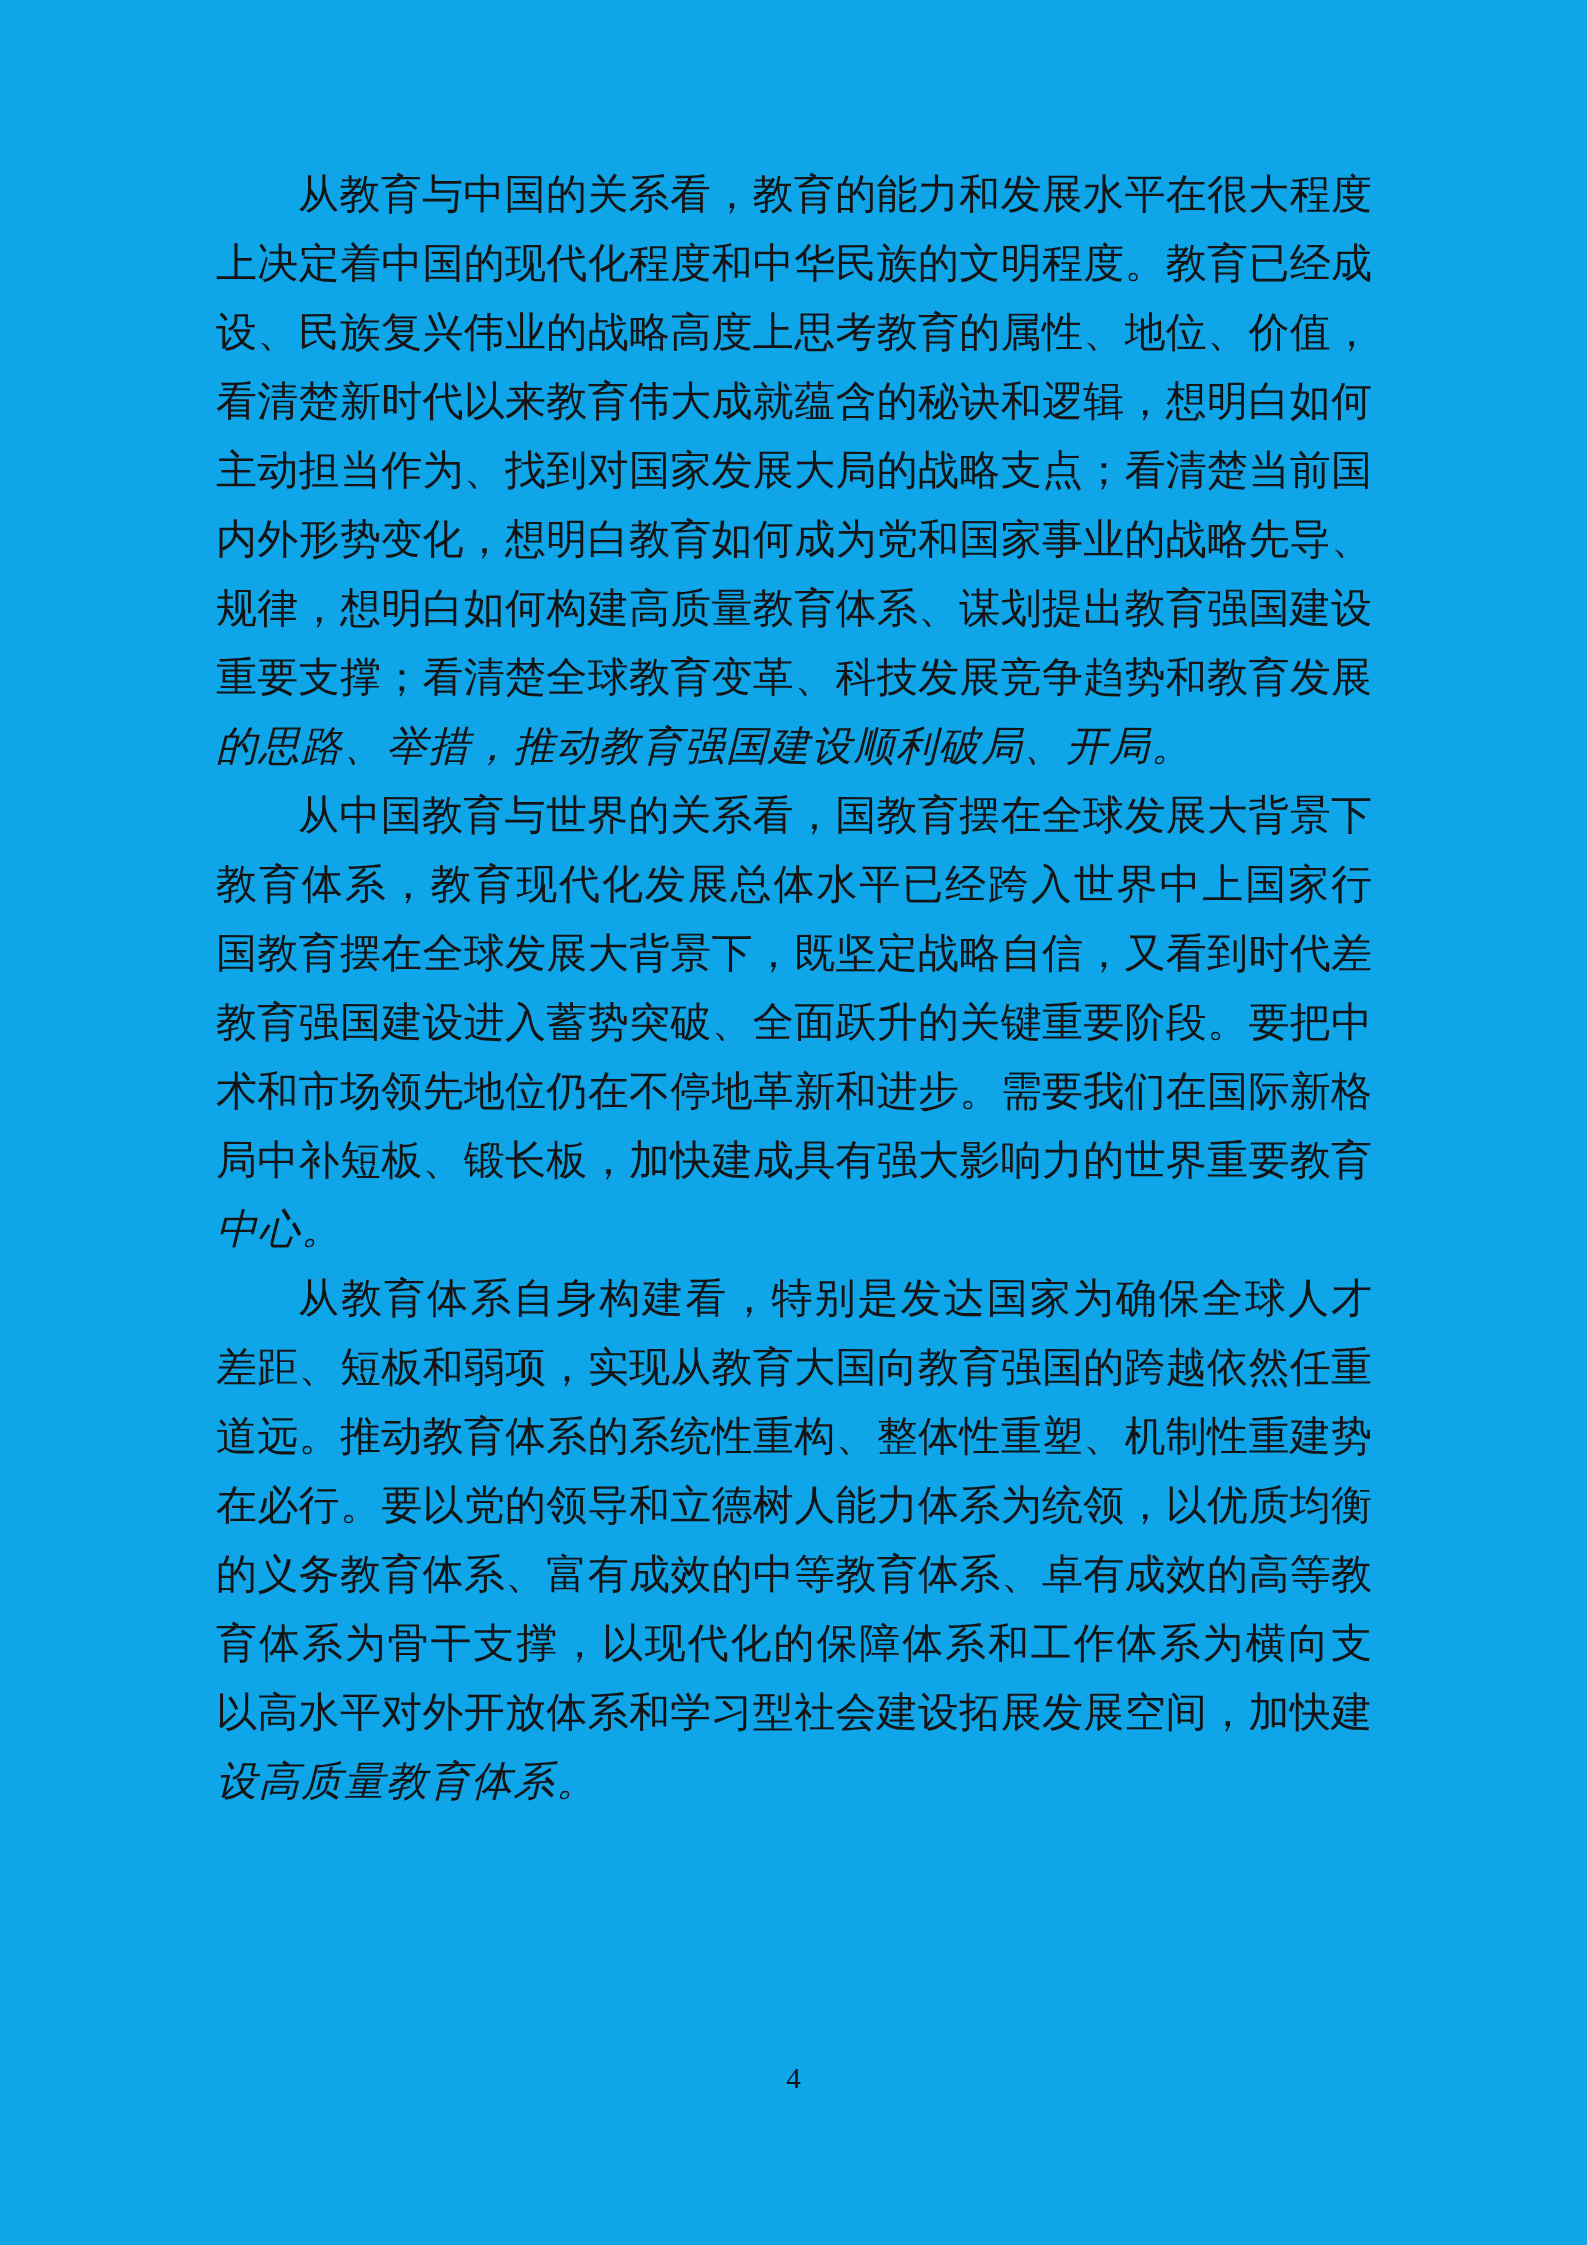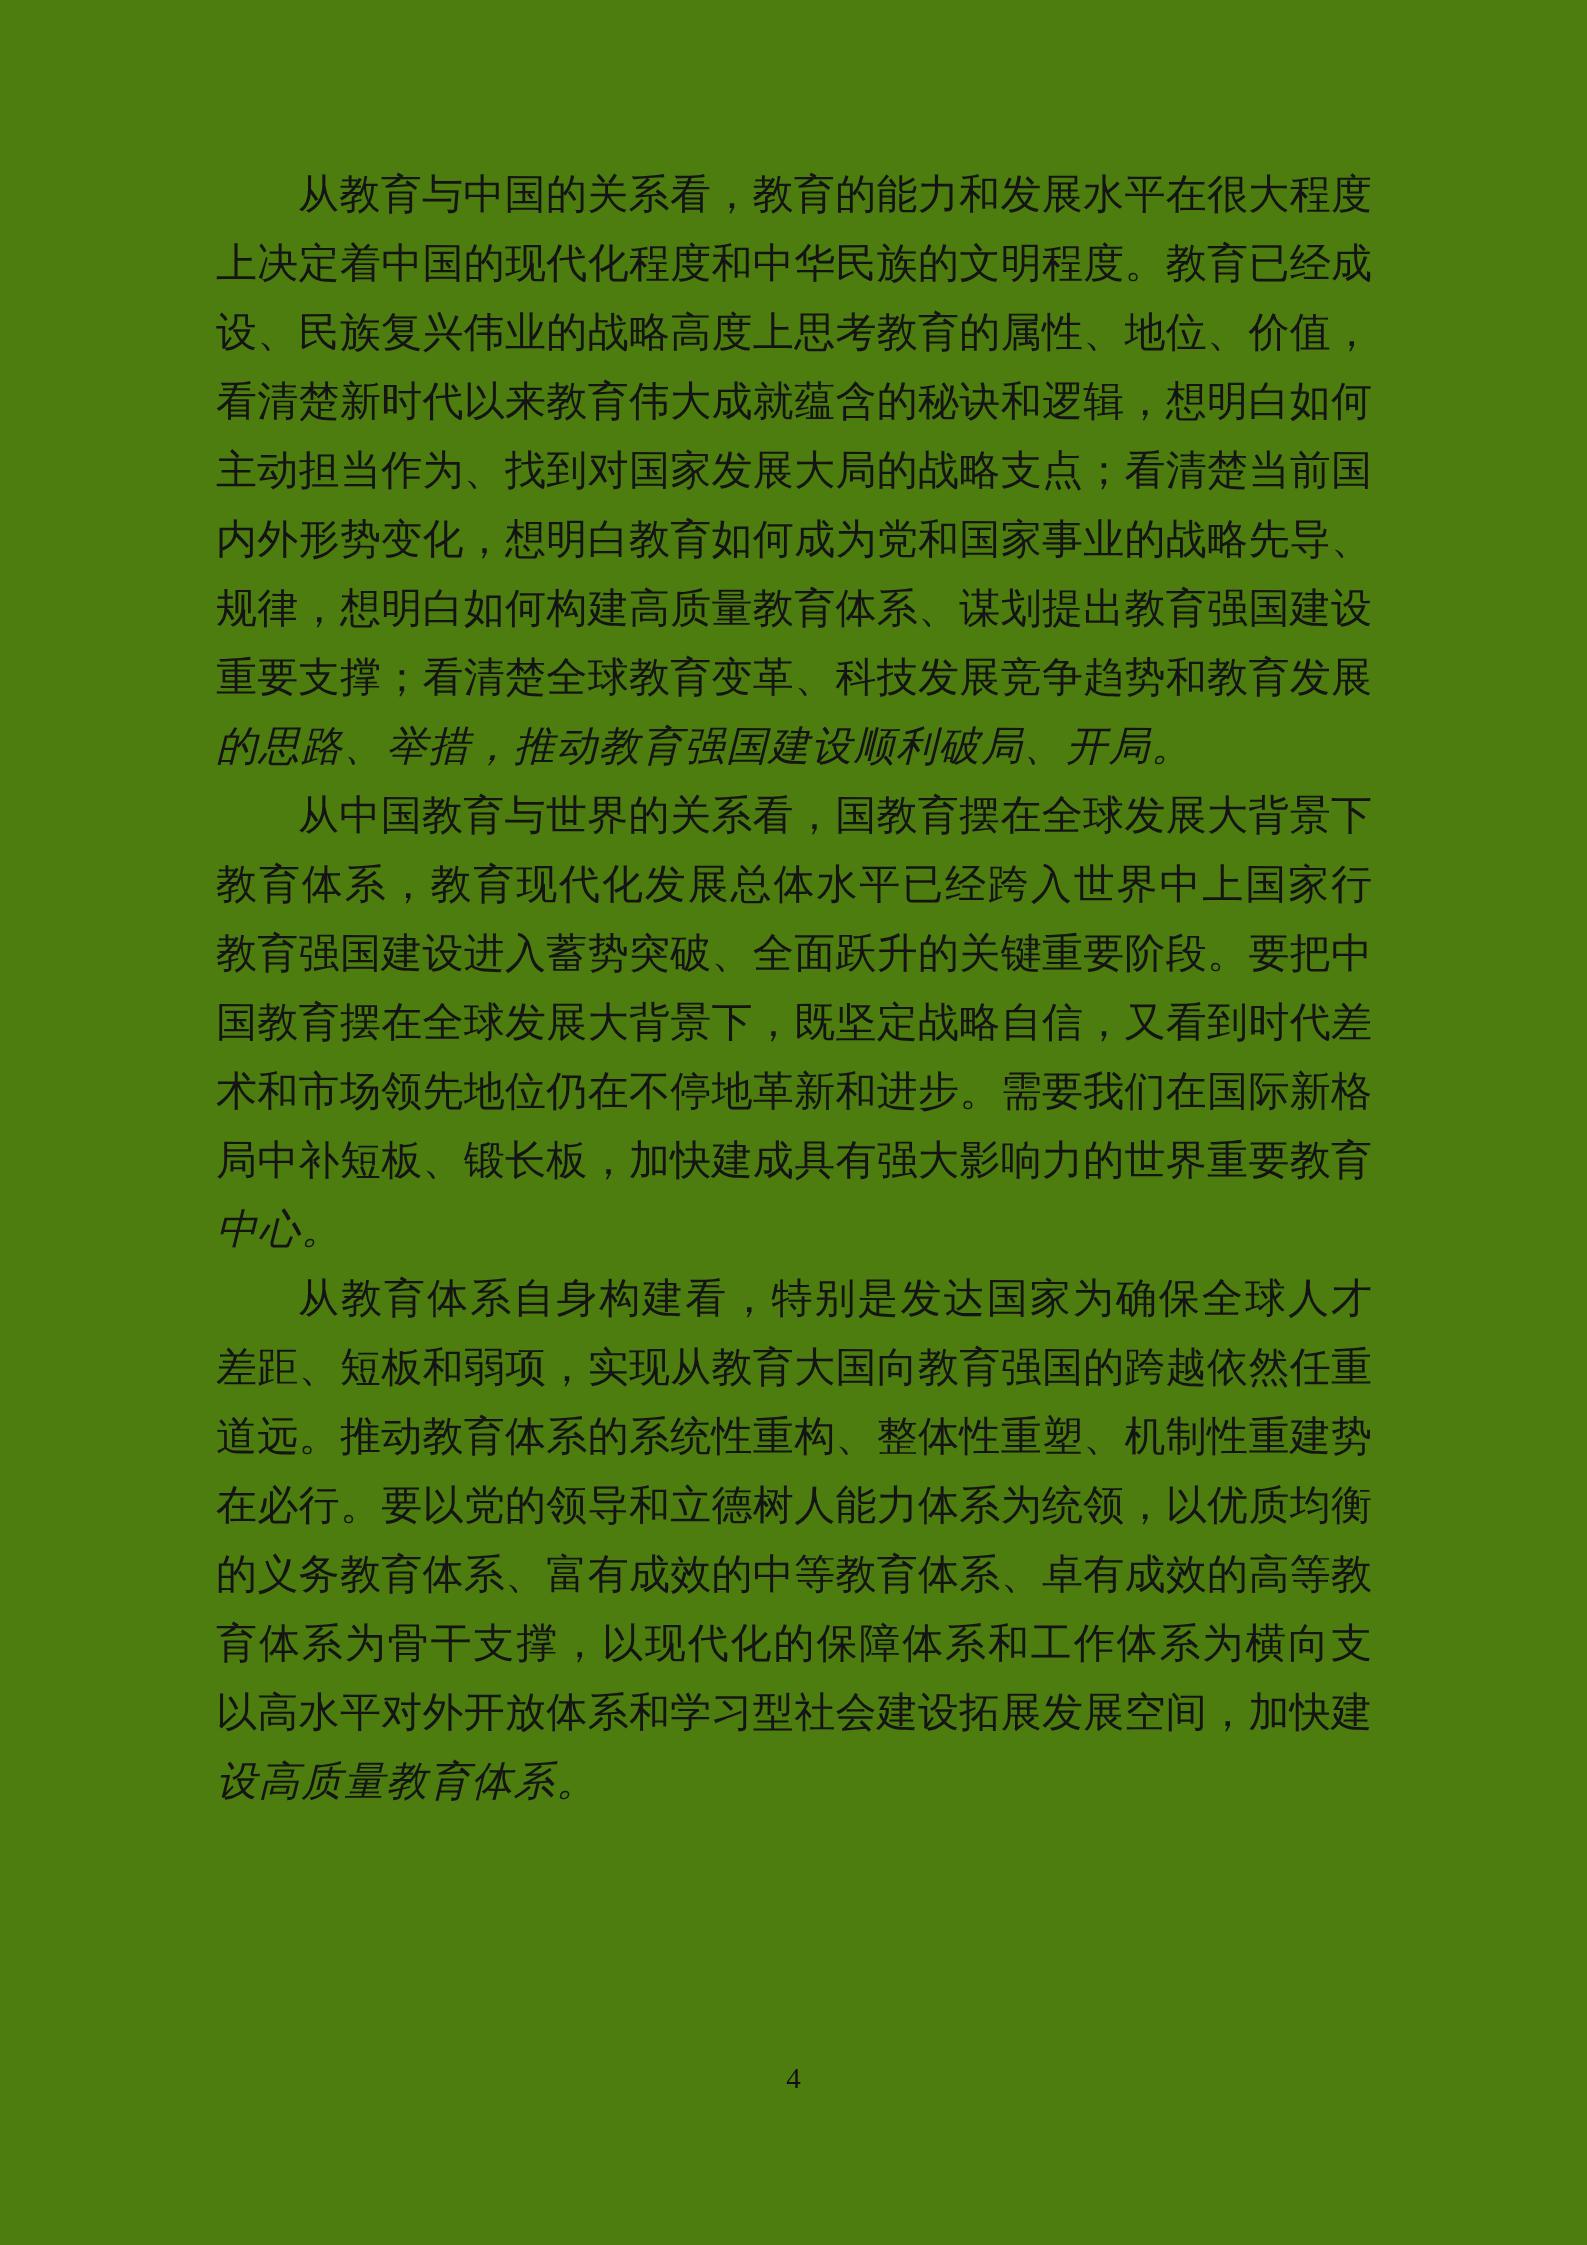--- a/index.html
+++ b/index.html
@@ -4,21 +4,21 @@
 <style>
   html, body {
     margin: 0;
     padding: 0;
     background: #ffffff;
   }
   .page {
     position: relative;
     width: 1587px;
     height: 2245px;
-    background: #4d7c0f;
+    background: #0ea5e9;
     overflow: hidden;
     font-family: "Liberation Serif", serif;
   }
   .body-text {
     position: absolute;
     left: 216px;
     top: 160px;
     width: 1156px;
   }
   .line {
@@ -62,22 +62,22 @@
       <div class="line">上决定着中国的现代化程度和中华民族的文明程度。教育已经成</div>
       <div class="line">设、民族复兴伟业的战略高度上思考教育的属性、地位、价值，</div>
       <div class="line">看清楚新时代以来教育伟大成就蕴含的秘诀和逻辑，想明白如何</div>
       <div class="line">主动担当作为、找到对国家发展大局的战略支点；看清楚当前国</div>
       <div class="line">内外形势变化，想明白教育如何成为党和国家事业的战略先导、</div>
       <div class="line">规律，想明白如何构建高质量教育体系、谋划提出教育强国建设</div>
       <div class="line">重要支撑；看清楚全球教育变革、科技发展竞争趋势和教育发展</div>
       <div class="line para-last">的思路、举措，推动教育强国建设顺利破局、开局。</div>
       <div class="line indent">从中国教育与世界的关系看，国教育摆在全球发展大背景下</div>
       <div class="line">教育体系，教育现代化发展总体水平已经跨入世界中上国家行列，</div>
+      <div class="line">国教育摆在全球发展大背景下，既坚定战略自信，又看到时代差</div>
       <div class="line">教育强国建设进入蓄势突破、全面跃升的关键重要阶段。要把中</div>
-      <div class="line">国教育摆在全球发展大背景下，既坚定战略自信，又看到时代差</div>
       <div class="line">术和市场领先地位仍在不停地革新和进步。需要我们在国际新格</div>
       <div class="line">局中补短板、锻长板，加快建成具有强大影响力的世界重要教育</div>
       <div class="line para-last">中心。</div>
       <div class="line indent">从教育体系自身构建看，特别是发达国家为确保全球人才</div>
       <div class="line">差距、短板和弱项，实现从教育大国向教育强国的跨越依然任重</div>
       <div class="line">道远。推动教育体系的系统性重构、整体性重塑、机制性重建势</div>
       <div class="line">在必行。要以党的领导和立德树人能力体系为统领，以优质均衡</div>
       <div class="line">的义务教育体系、富有成效的中等教育体系、卓有成效的高等教</div>
       <div class="line">育体系为骨干支撑，以现代化的保障体系和工作体系为横向支撑，</div>
       <div class="line">以高水平对外开放体系和学习型社会建设拓展发展空间，加快建</div>

